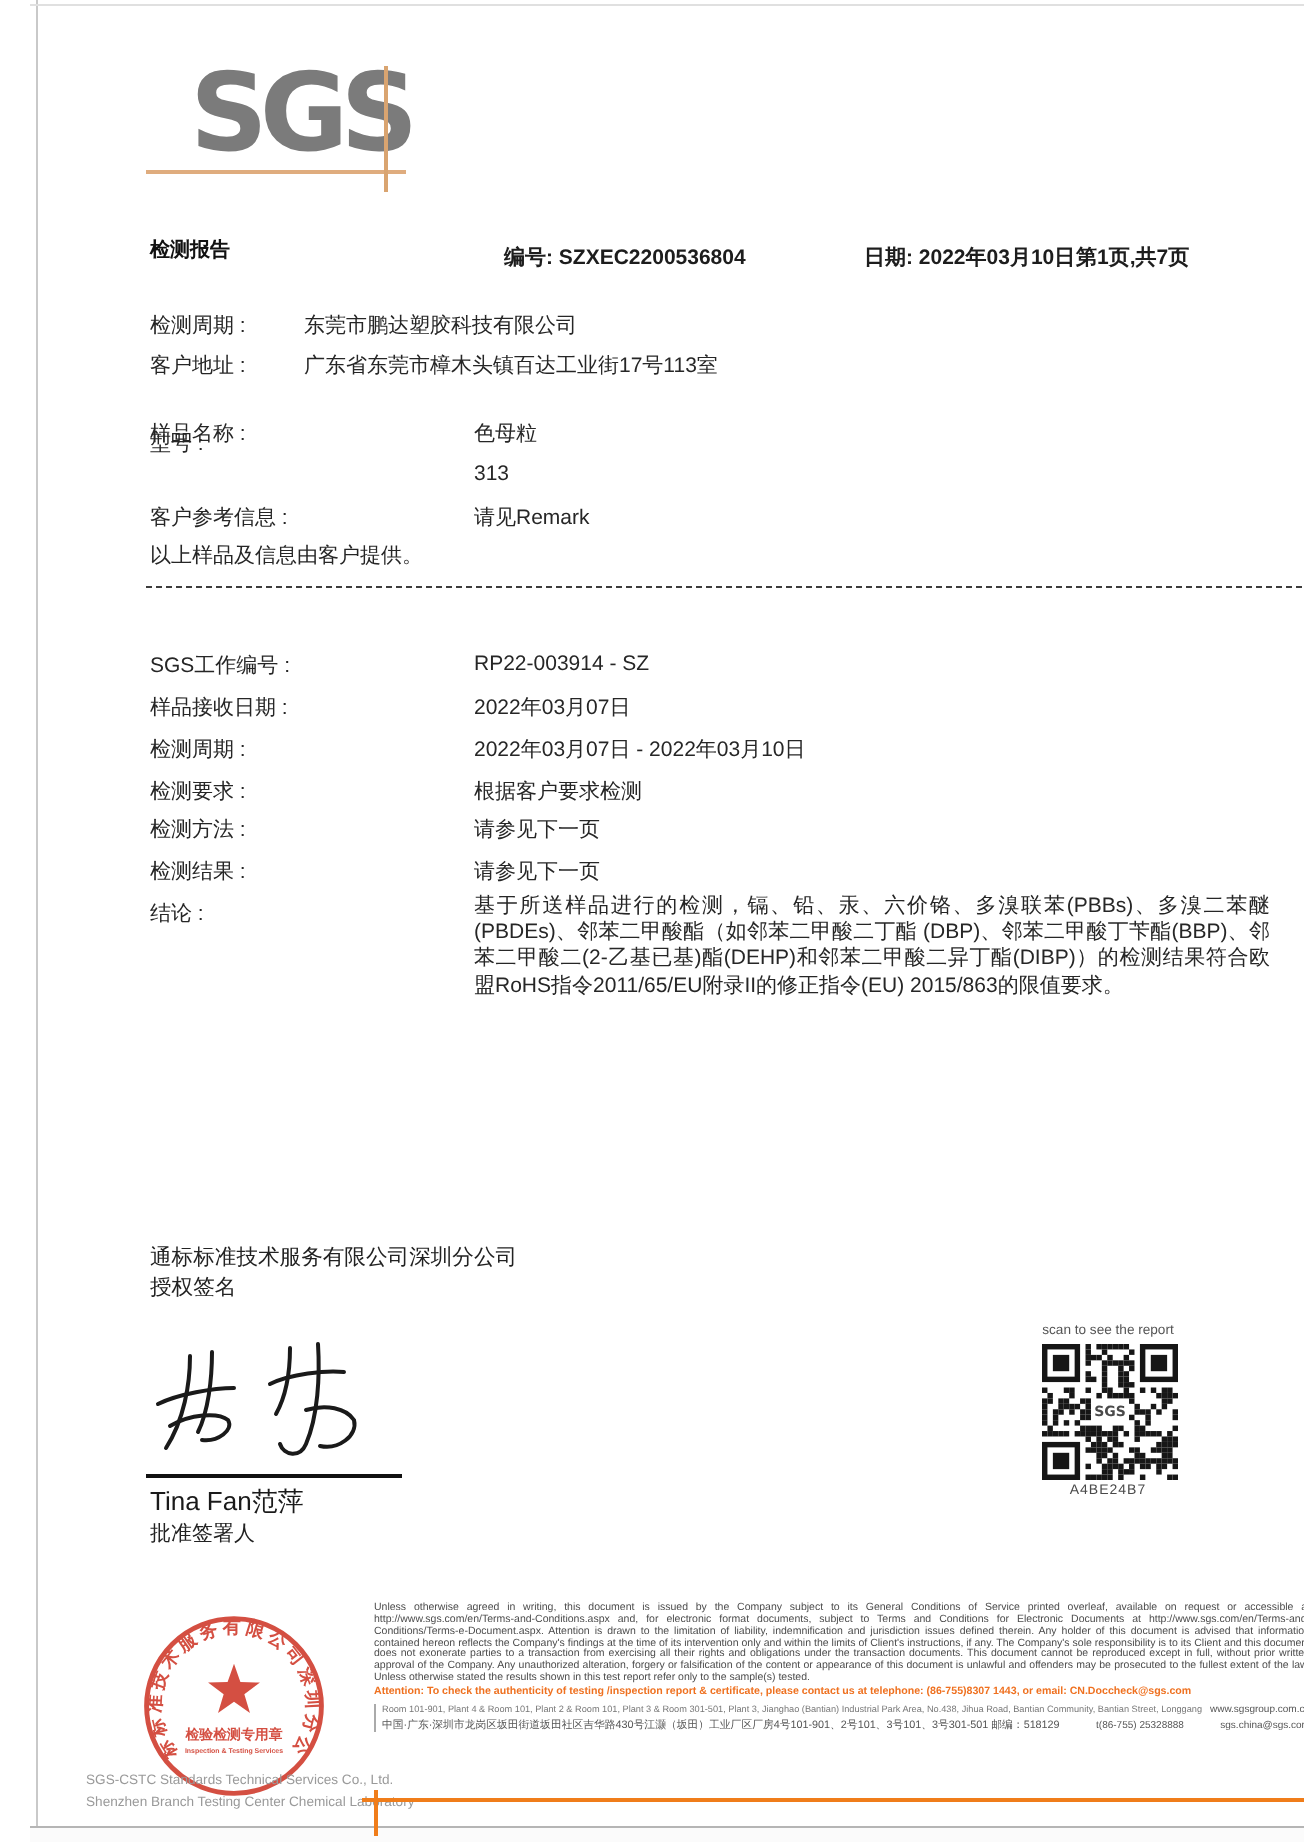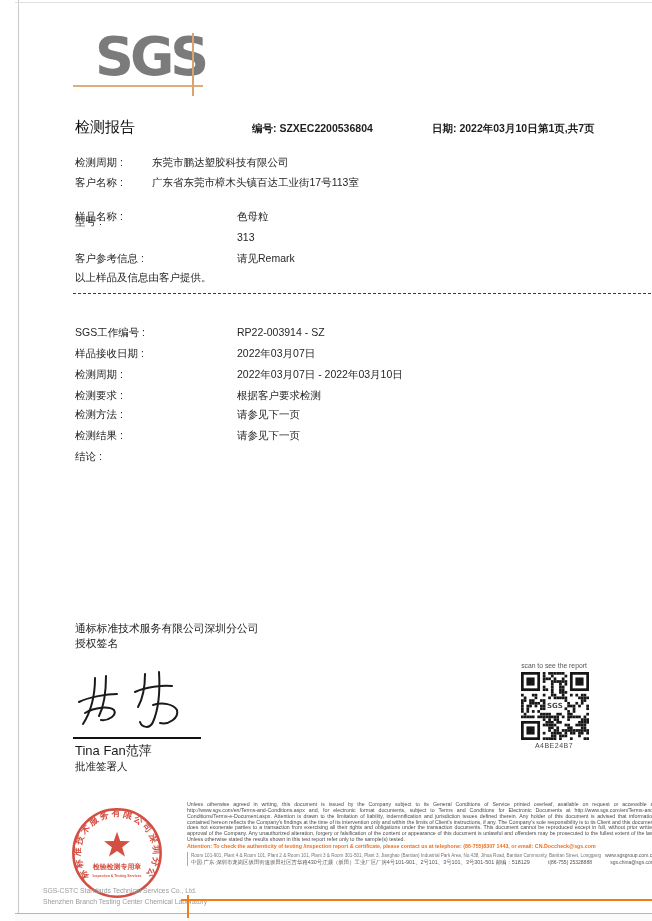--- a/index.html
+++ b/index.html
@@ -10,21 +10,21 @@
   .edge-left{left:3px;top:0;width:1px;height:921px;background:#c9c9c9;}
   .edge-top{left:0;top:2px;width:652px;height:1px;background:#e0e0e0;}
   .edge-bottom{left:0;top:913px;width:652px;height:1px;background:#b5b5b5;}
   .below-strip{left:0;top:914px;width:652px;height:7px;background:#fbfbfb;}
   
   .logo{left:80px;top:30px;font-weight:800;font-size:54px;line-height:54px;
         letter-spacing:-4px;color:#7b7b7b;font-family:"DejaVu Sans","Liberation Sans",sans-serif;}
   .logo-hline{left:58px;top:85px;width:130px;height:2px;background:#dfac7e;}
   .logo-vline{left:177px;top:33px;width:2px;height:63px;background:#d9a470;}
   
-  .title{left:60px;top:118px;font-size:15px;font-weight:400;color:#111;}
+  .title{left:60px;top:118px;font-size:10px;font-weight:700;color:#111;}
   .hinfo{top:122px;font-size:10.5px;font-weight:600;color:#1d1d1d;}
   .h-no{left:237px;}
   .h-date{left:417px;}
   .h-page{left:523px;text-align:right;}
   
   .row{font-size:10.5px;color:#262626;}
   .lbl{position:absolute;left:60px;white-space:nowrap;}
   .val{position:absolute;white-space:nowrap;}
   .val-c{left:137px;}
   .val-w{left:222px;}
@@ -79,21 +79,21 @@
   <div class="abs title">检测报告</div>
   <div class="abs hinfo h-no">编号: SZXEC2200536804</div>
   <div class="abs hinfo h-date">日期: 2022年03月10日</div>
   <div class="abs hinfo h-page">第1页,共7页</div>
 
   <div class="row">
     <span class="lbl" style="top:156px">检测周期 :</span>
     <span class="val val-c" style="top:156px">东莞市鹏达塑胶科技有限公司</span>
   </div>
   <div class="row">
-    <span class="lbl" style="top:176px">客户名称 :</span>
+    <span class="lbl" style="top:176px">客户地址 :</span>
     <span class="val val-c" style="top:176px">广东省东莞市樟木头镇百达工业街17号113室</span>
   </div>
 
   <div class="row">
     <span class="lbl" style="top:210px">样品名称 :</span>
     <span class="val val-w" style="top:210px">色母粒</span>
   </div>
   <div class="row">
     <span class="lbl" style="top:215px">型号 :</span>
     <span class="val val-w" style="top:231px">313</span>
@@ -127,20 +127,21 @@
     <span class="val val-w" style="top:408px">请参见下一页</span>
   </div>
   <div class="row">
     <span class="lbl" style="top:429px">检测结果 :</span>
     <span class="val val-w" style="top:429px">请参见下一页</span>
   </div>
 
   <div class="row">
     <span class="lbl" style="top:450px">结论 :</span>
   </div>
+  <div class="abs concl-val">基于所送样品进行的检测，镉、铅、汞、六价铬、多溴联苯(PBBs)、多溴二苯醚(PBDEs)、邻苯二甲酸酯（如邻苯二甲酸二丁酯 (DBP)、邻苯二甲酸丁苄酯(BBP)、邻苯二甲酸二(2-乙基已基)酯(DEHP)和邻苯二甲酸二异丁酯(DIBP)）的检测结果符合欧盟RoHS指令2011/65/EU附录II的修正指令(EU) 2015/863的限值要求。</div>
 
   <div class="abs sig-company">通标标准技术服务有限公司深圳分公司</div>
   <div class="abs sig-label">授权签名</div>
   <svg class="abs sig-svg" width="136" height="68" viewBox="0 0 136 68">
     <g fill="none" stroke="#1a1a1a" stroke-width="2" stroke-linecap="round">
       <path d="M6,36 C16,31 34,28 44,28"></path>
       <path d="M22,12 C22,26 19,44 10,58"></path>
       <path d="M33,10 C33,24 31,40 26,50"></path>
       <path d="M12,47 C22,41 36,40 41,44 C44,49 36,55 28,54"></path>
       <path d="M62,26 C72,21 90,19 99,20"></path>

